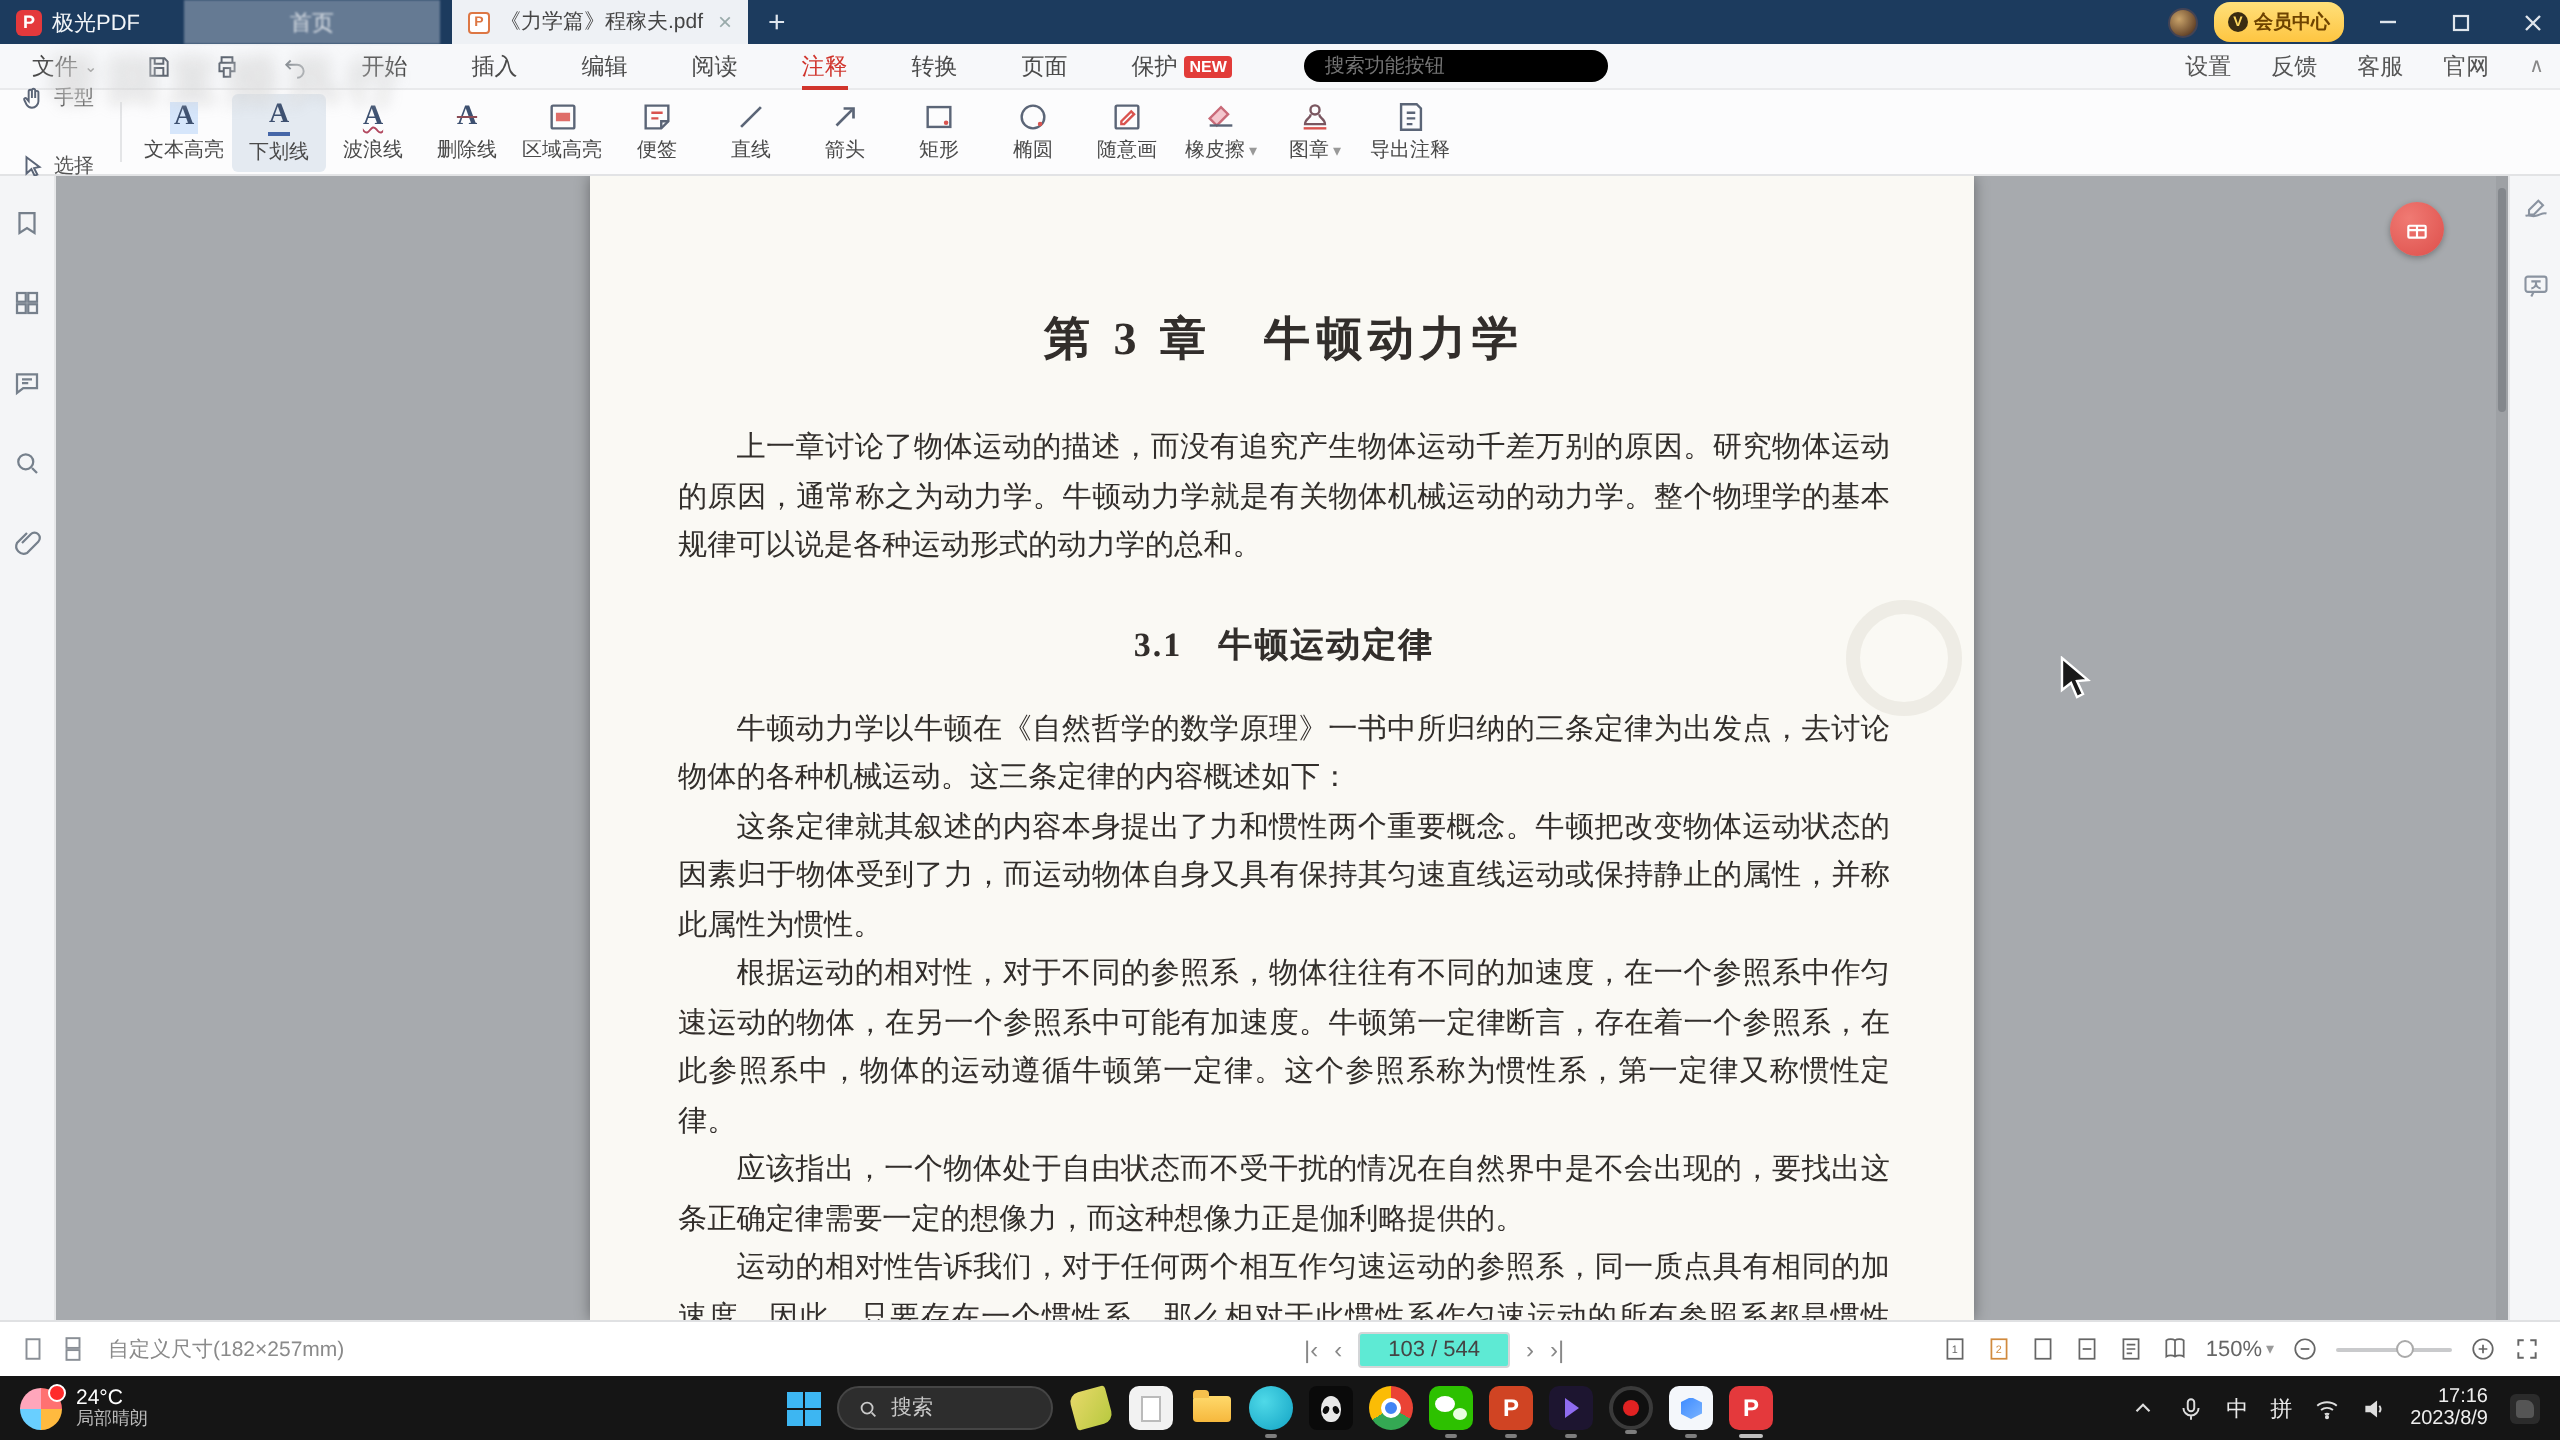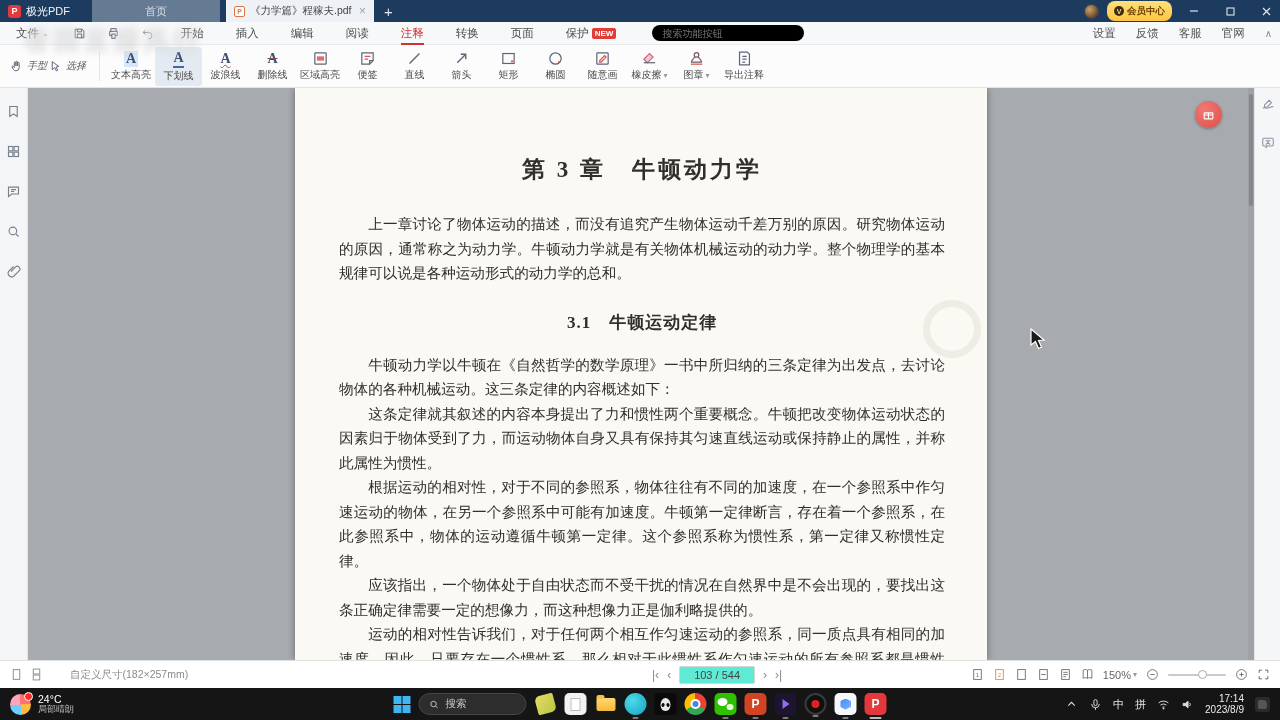--- a/index.html
+++ b/index.html
@@ -32,21 +32,21 @@
   .menu-item { padding:0 10px; height:23px; display:flex; align-items:center; gap:3px; cursor:pointer; position:relative; }
   .menu-item.active { color:#d0342c; }
   .menu-item.active::after { content:""; position:absolute; left:10px; right:10px; bottom:0; height:2px; background:#d0342c; }
   .new-badge { background:#e23c39; color:#fff; font-size:8px; border-radius:2px; padding:0 3px; line-height:11px; font-weight:bold; }
   .menu-search { width:152px; height:16px; background:#000000; border:none; border-radius:8px; margin-left:14px; font-size:10px; color:#9a9aa0; padding:0 10px; outline:none; }
   .menu-right { margin-left:auto; display:flex; align-items:center; gap:20px; color:#555; }
   .menu-right .chev { color:#888; font-size:10px; }
 
   
   .toolbar { height:43px; background:#fcfcfd; border-bottom:1px solid #e2e3e5; display:flex; align-items:center; padding:0 4px; flex:0 0 auto; }
-  .tool-stack { display:flex; flex-direction:row; gap:2px; padding:0 6px;font-style:italic; }
+  .tool-stack { display:flex; flex-direction:column; gap:20px; padding:0 6px; }
   .stack-row { display:flex; align-items:center; gap:4px; font-size:10px; color:#555; }
   .vdiv { width:1px; height:30px; background:#e4e5e7; margin:0 7px; }
   .tool { min-width:47px; height:39px; display:flex; flex-direction:column; align-items:center; justify-content:center; gap:1px; border-radius:3px; padding:0 4px; cursor:pointer; }
   .tool.selected { background:#e4eaf1; }
   .tool .tlabel { font-size:10px; color:#4a4a4a; white-space:nowrap; display:flex; align-items:center; gap:2px; }
   .Aic { font-family:"Liberation Serif",serif; font-size:14px; line-height:16px; color:#3d5070; font-weight:bold; }
   .Aic.hl { background:#d6e6fb; padding:0 2px; }
   .Aic.ul { border-bottom:2px solid #4566a8; }
   .Aic.wv { text-decoration:underline wavy #b2485f 1px; }
   .Aic.st { text-decoration:line-through; text-decoration-color:#8a4b55; }
@@ -70,21 +70,21 @@
   .scrollbar { position:absolute; right:0; top:0; bottom:0; width:6px; background:rgba(0,0,0,.05); }
   .scroll-thumb { position:absolute; top:6px; left:1px; width:4px; height:112px; border-radius:2px; background:#83878c; }
   .right-rail { width:26px; background:#f5f6f8; border-left:1px solid #e4e5e7; display:flex; flex-direction:column; align-items:center; padding-top:10px; gap:24px; color:#8a93a0; flex:0 0 auto; }
   .right-rail svg { width:14px; height:14px; }
   .cursor { position:absolute; left:1002px; top:240px; z-index:40; }
 
   
   .statusbar { height:28px; background:#fff; border-top:1px solid #e0e1e3; display:flex; align-items:center; padding:0 10px; font-size:11px; color:#555; position:relative; flex:0 0 auto; }
   .sb-left { display:flex; align-items:center; gap:7px; color:#8a8f96; }
   .sb-left svg { width:13px; height:13px; }
-  .size-label { font-size:10.5px; color:#8a8a8a; margin-left:20px; }
+  .size-label { font-size:10.5px; color:#8a8a8a; margin-left:4px; }
   .sb-center { position:absolute; left:652px; display:flex; align-items:center; gap:8px; color:#777; }
   .navg { font-size:12px; color:#888; cursor:pointer; line-height:1; }
   .page-box { border:1px solid #d4d5d7; border-radius:2px; padding:2px 14px; font-size:11px; color:#444; background:#5eead4; }
   .sb-right { margin-left:auto; display:flex; align-items:center; gap:9px; color:#666; }
   .sb-right svg { width:13px; height:13px; }
   .zoomtxt { font-size:11px; display:flex; align-items:center; gap:2px; }
   .slider { width:58px; height:2px; background:#c9cacc; border-radius:1px; position:relative; }
   .knob { position:absolute; left:52%; top:-4px; width:9px; height:9px; border-radius:50%; background:#fff; border:1px solid #aaa; }
 
   
@@ -542,21 +542,21 @@
       <span>拼</span>
       <svg viewBox="0 0 24 24" fill="none" stroke="#ddd" stroke-width="1.8">
           <path d="M3 9a14 14 0 0 1 18 0M6.5 13a9 9 0 0 1 11 0M10 17a4 4 0 0 1 4 0"></path>
           <circle cx="12" cy="19.5" r="1" fill="#ddd"></circle>
         </svg>
       <svg viewBox="0 0 24 24" fill="none" stroke="#ddd" stroke-width="1.8">
           <path d="M4 10v4h4l5 4V6l-5 4z" fill="#ddd"></path>
           <path d="M16 9a5 5 0 0 1 0 6"></path>
         </svg>
       <div class="clock">
-        <span>17:14</span>
+        <span>17:16</span>
         <span>2023/8/9</span>
       </div>
       <div class="tray-app">
           <i></i>
         </div>
     </div>
   </div>
 
 </div>
 

